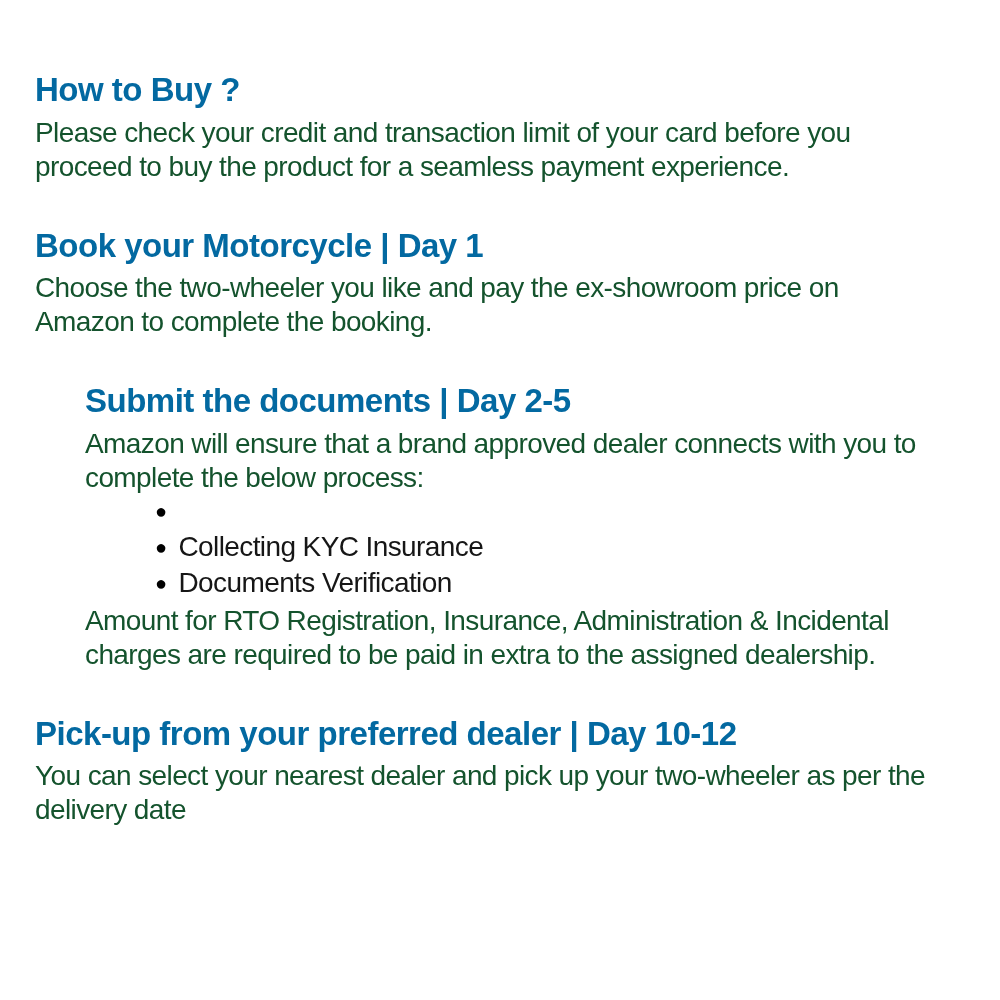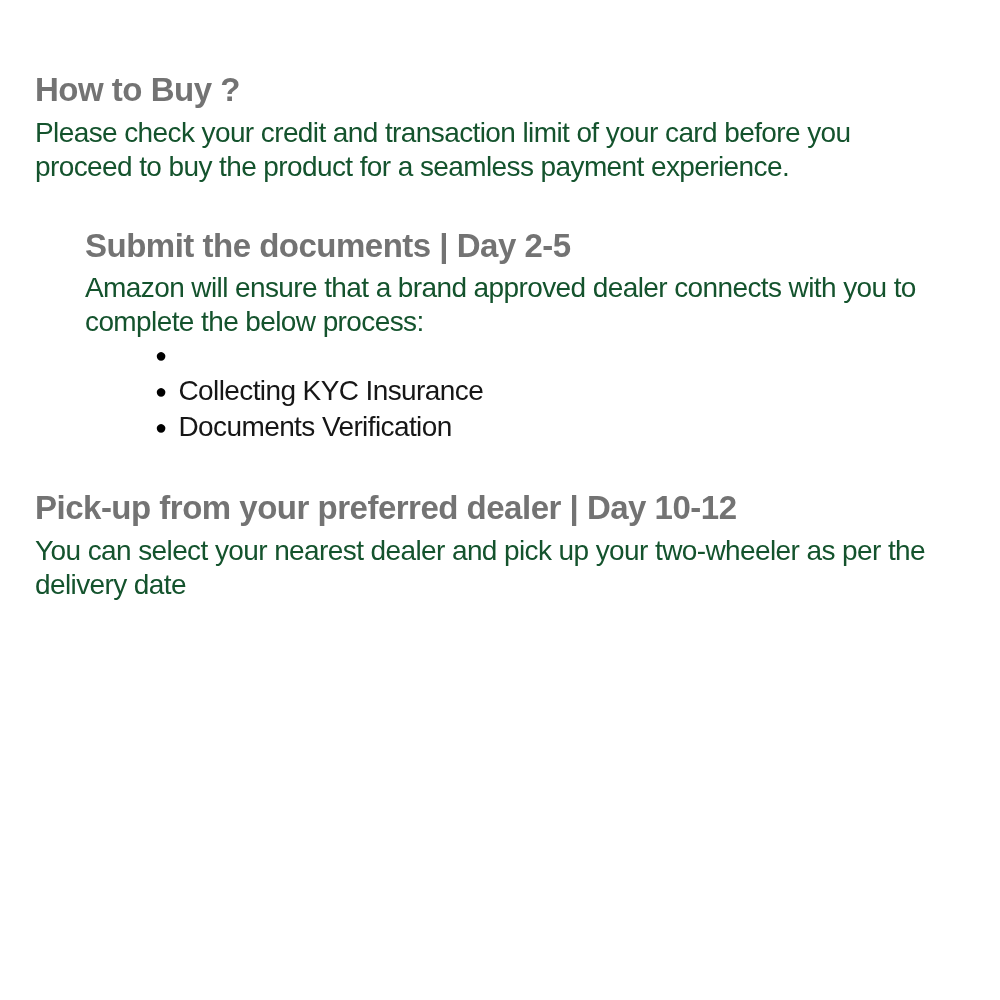--- a/index.html
+++ b/index.html
@@ -19,21 +19,21 @@
     color: #161616;
   }
   section {
     margin-bottom: 42px;
   }
   .heading {
     margin: 0 0 6px 0;
     font-size: 33px;
     line-height: 1.2;
     font-weight: 700;
-    color: #737373;
+    color: #0369a1;
     letter-spacing: -0.5px;
   }
   .body {
     margin: 0;
     font-size: 28px;
     line-height: 34px;
     font-weight: 400;
     color: #14532d;
     letter-spacing: -0.6px;
   }
@@ -66,37 +66,42 @@
 </head>
 <body>
 
 <div class="page">
 
   <section>
     <h1 class="heading">How to Buy ?</h1>
     <p class="body w900">Please check your credit and transaction limit of your card before you proceed to buy the product for a seamless payment experience.</p>
   </section>
 
+  <section>
+    <h1 class="heading">Book your Motorcycle | Day 1</h1>
+    <p class="body w900">Choose the two-wheeler you like and pay the ex-showroom price on Amazon to complete the booking.</p>
+  </section>
 
   <section>
     <h1 class="heading indent-sm">Submit the documents | Day 2-5</h1>
     <p class="body w910 indent-sm">Amazon will ensure that a brand approved dealer connects with you to complete the below process:</p>
     <ul class="bullet-list">
       <li class="bullet-item">
         <span class="bullet-dot">●</span>
       </li>
       <li class="bullet-item">
         <span class="bullet-dot">●</span>
         <span>Collecting KYC Insurance</span>
       </li>
       <li class="bullet-item">
         <span class="bullet-dot">●</span>
         <span>Documents Verification</span>
       </li>
     </ul>
+    <p class="body w930 indent-sm">Amount for RTO Registration, Insurance, Administration &amp; Incidental charges are required to be paid in extra to the assigned dealership.</p>
   </section>
 
 
   <section>
     <h1 class="heading">Pick-up from your preferred dealer | Day 10-12</h1>
     <p class="body w900">You can select your nearest dealer and pick up your two-wheeler as per the delivery date</p>
   </section>
 
 </div>
 

